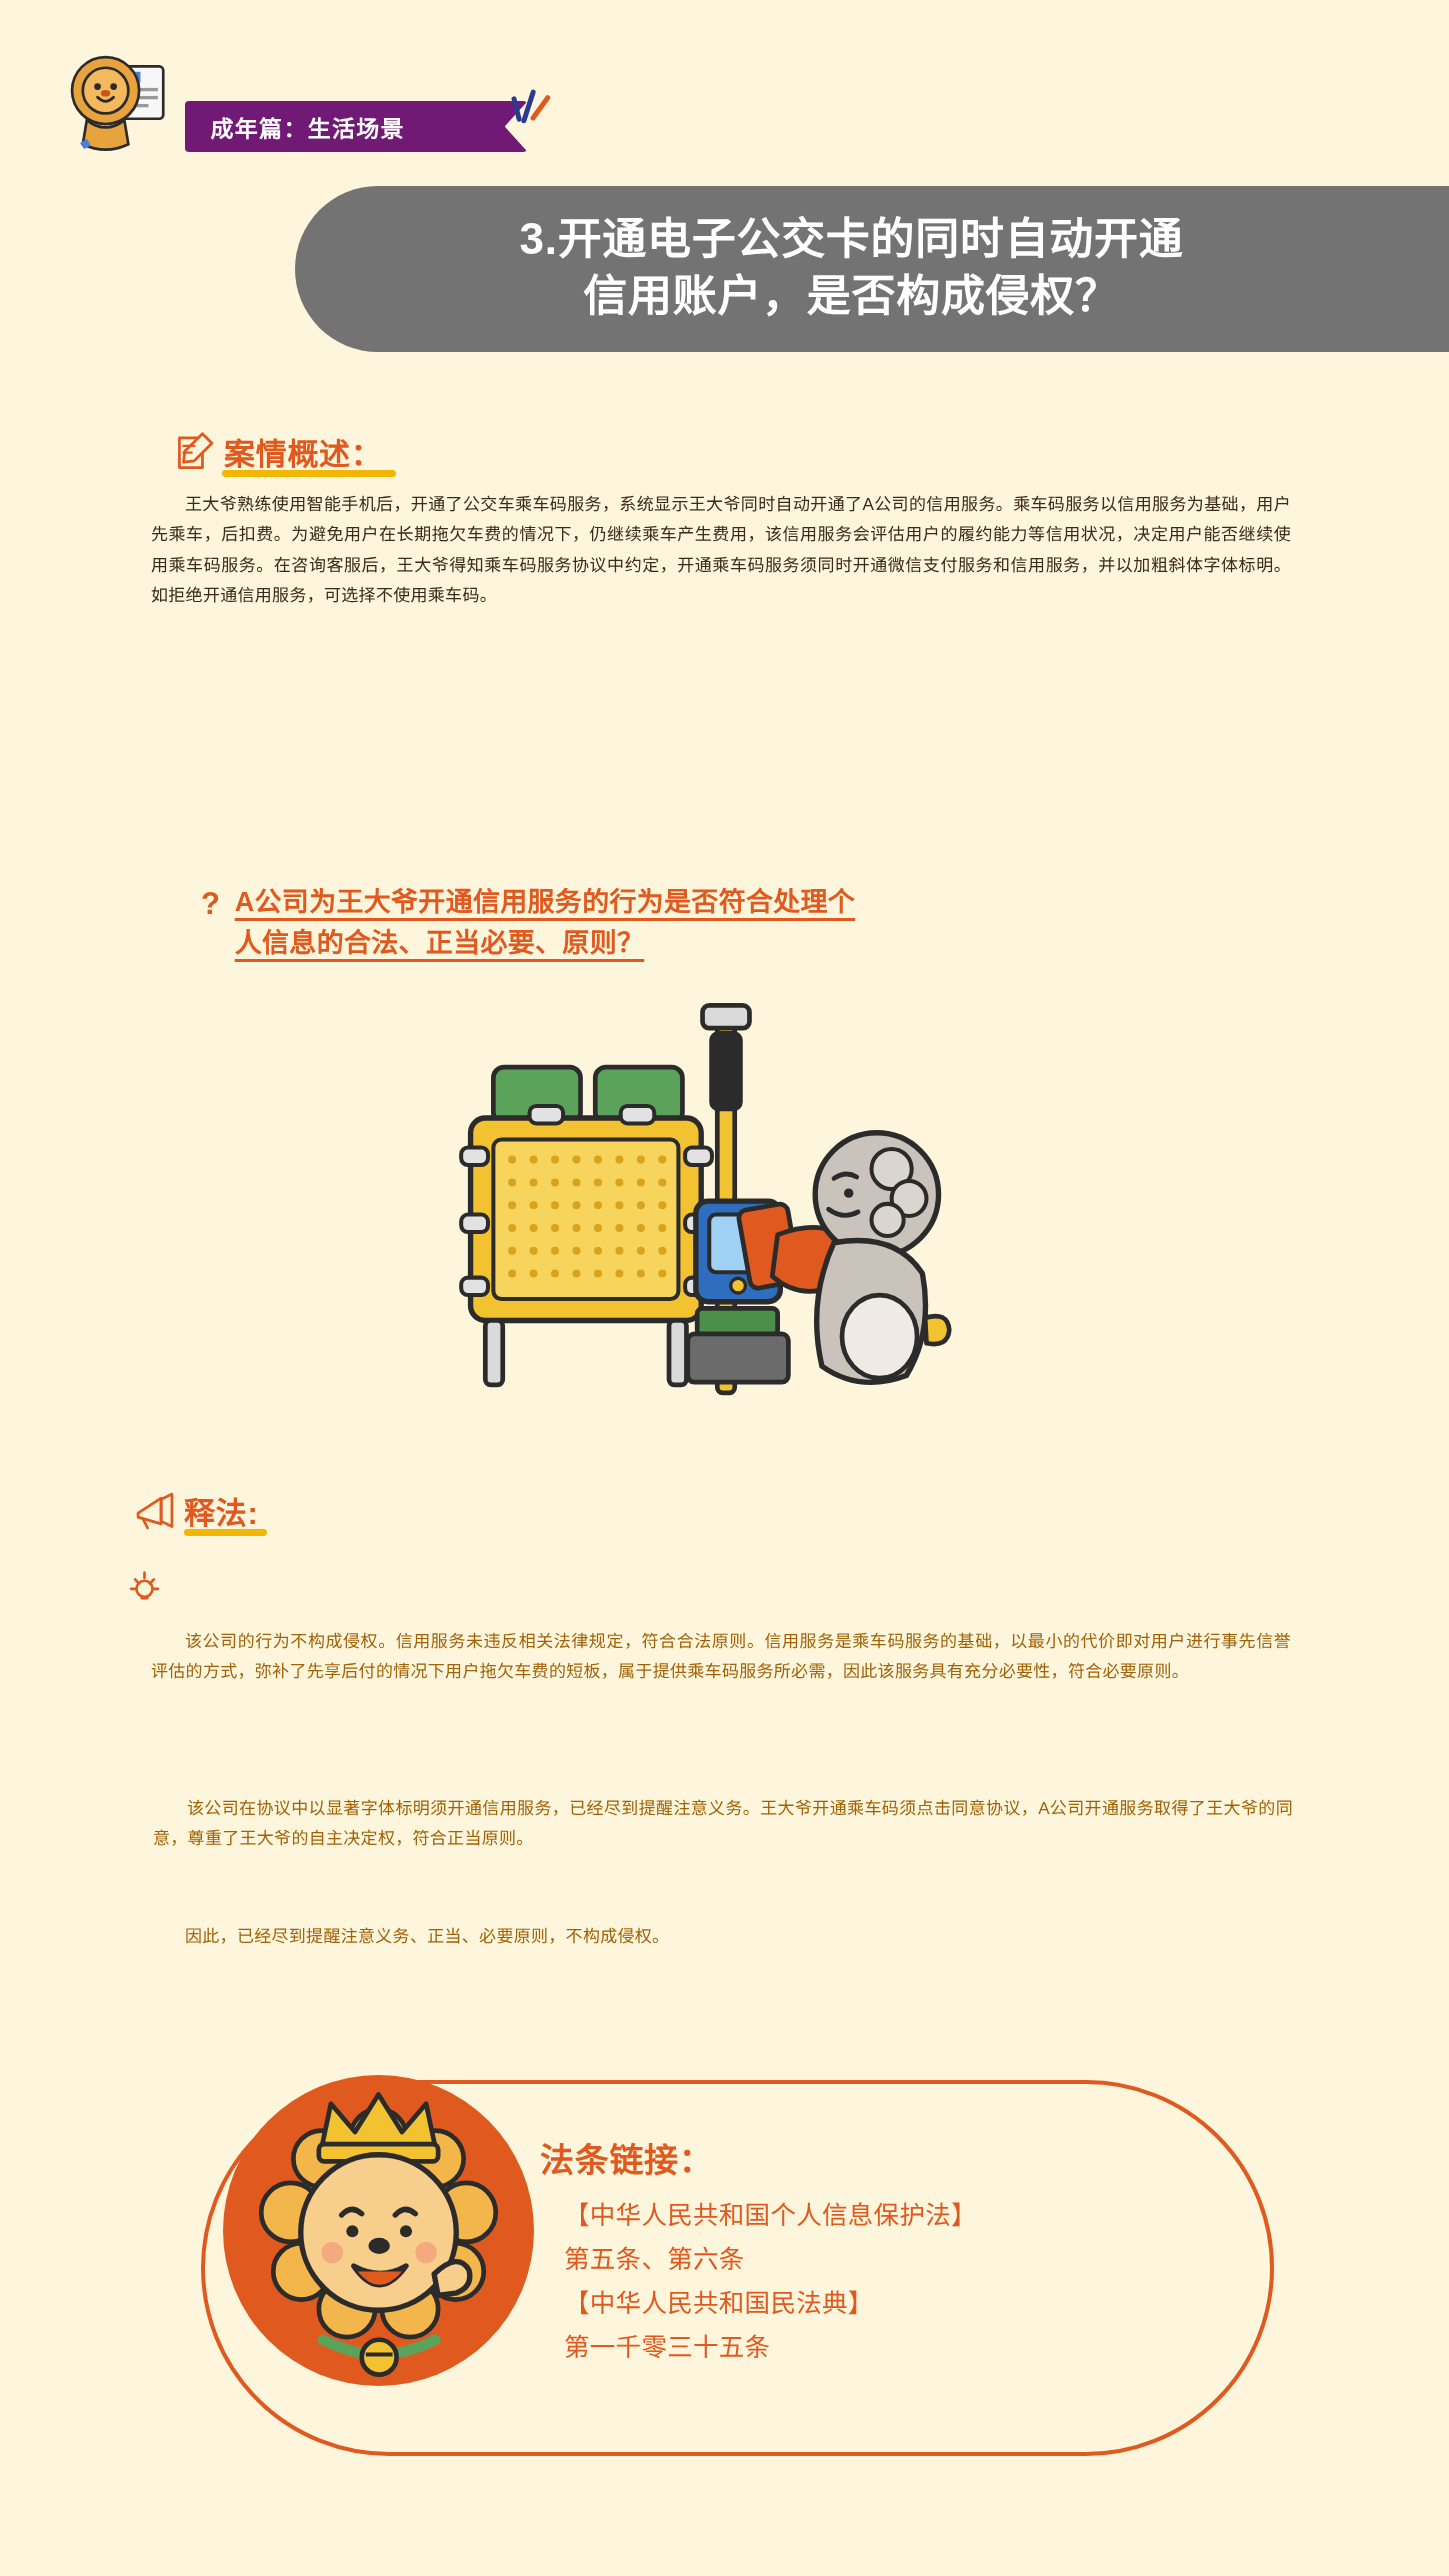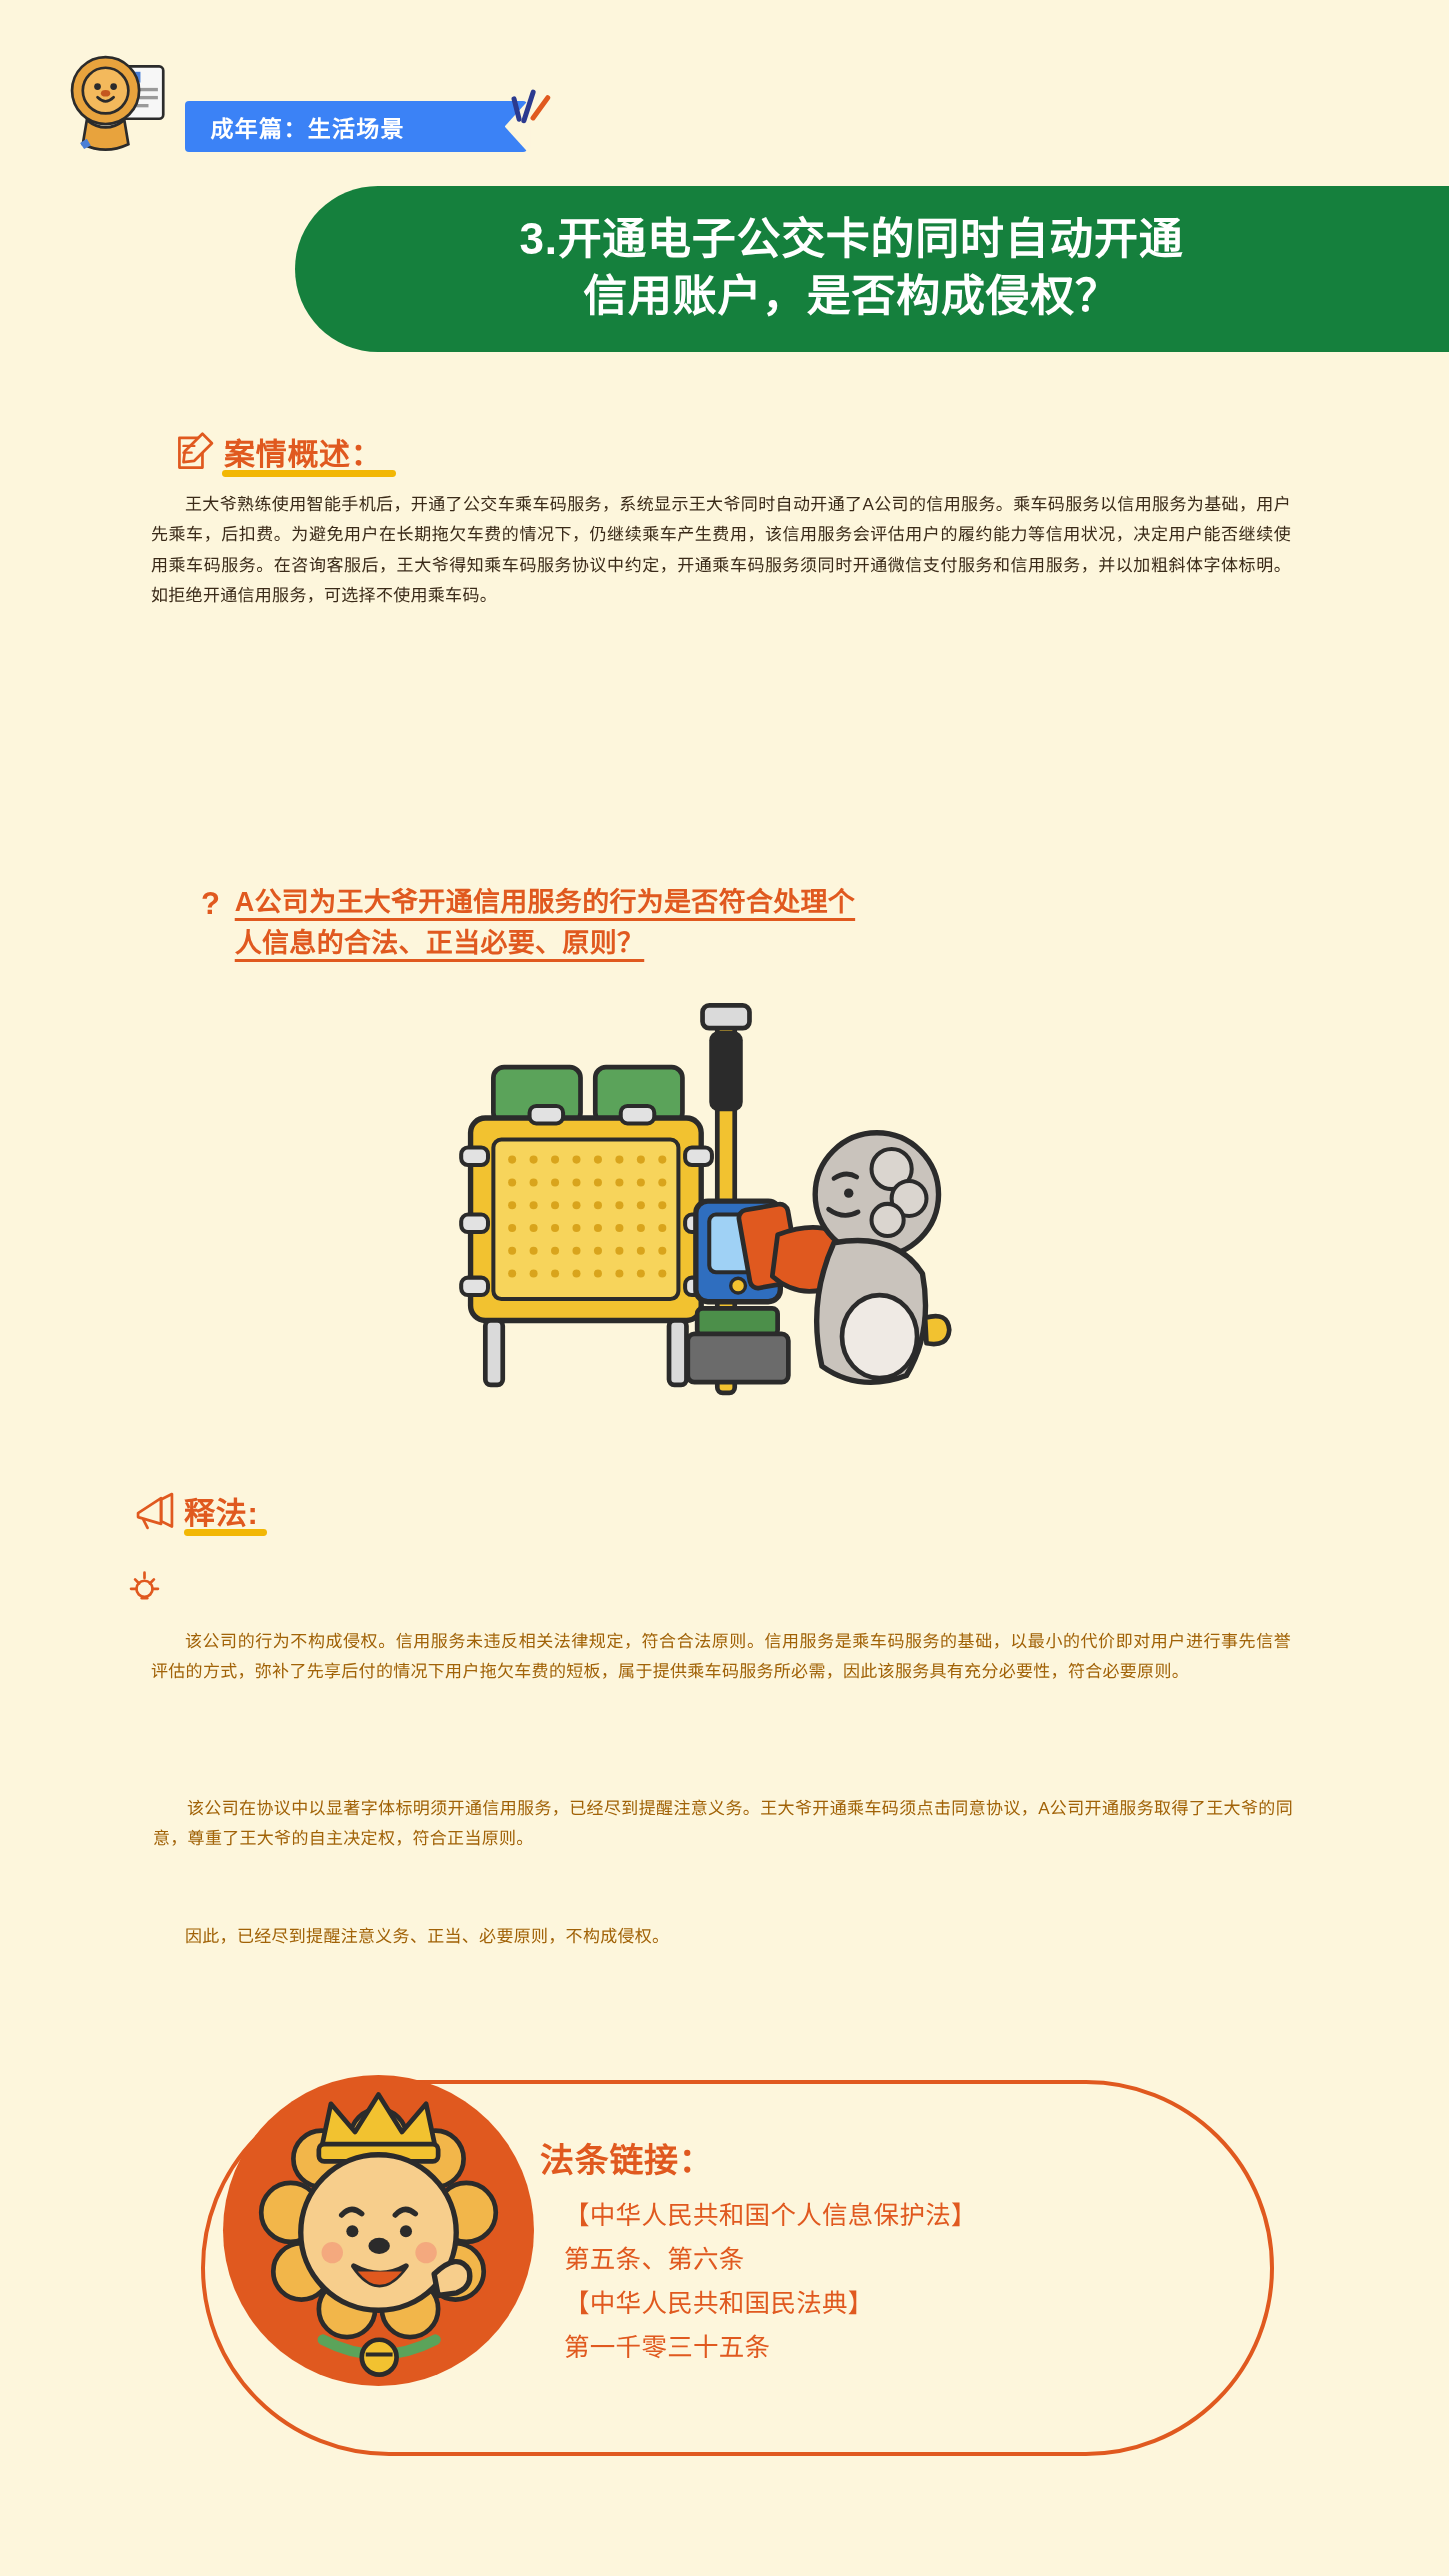--- a/index.html
+++ b/index.html
@@ -29,21 +29,21 @@
     top: 6.7px;
     width: 114px;
     height: 114px;
   }
   .ribbon {
     position: absolute;
     left: 121px;
     top: 59px;
     width: 342px;
     height: 51px;
-    background: #3b82f6;
+    background: #701a75;
     border-radius: 4px;
     box-shadow: 0 0 0 3.4px #FDF6DC;
   }
   .ribbon-notch {
     position: absolute;
     right: -0.7px;
     top: 0;
     width: 23px;
     height: 51px;
     background: #FDF6DC;
@@ -86,21 +86,21 @@
   .sparkle .s2 { width: 5.4px; height: 29.5px; left: 31px; top: 4px; transform: rotate(36deg); background:#E0591F; }
   .sparkle .s3 { width: 5.4px; height: 25.5px; left: 6.7px; top: 6.7px; transform: rotate(-14deg); }
 
   
   .title-banner {
     position: absolute;
     left: 295px;
     top: 186px;
     width: 1154px;
     min-height: 166px;
-    background: #15803d;
+    background: #737373;
     border-radius: 83px 0 0 83px;
     display: flex;
     align-items: center;
     justify-content: center;
     padding: 14.8px 81px 17.4px 40px;
     box-sizing: border-box;
   }
   .title-text {
     color: #FFFFFF;
     font-size: 44px;

